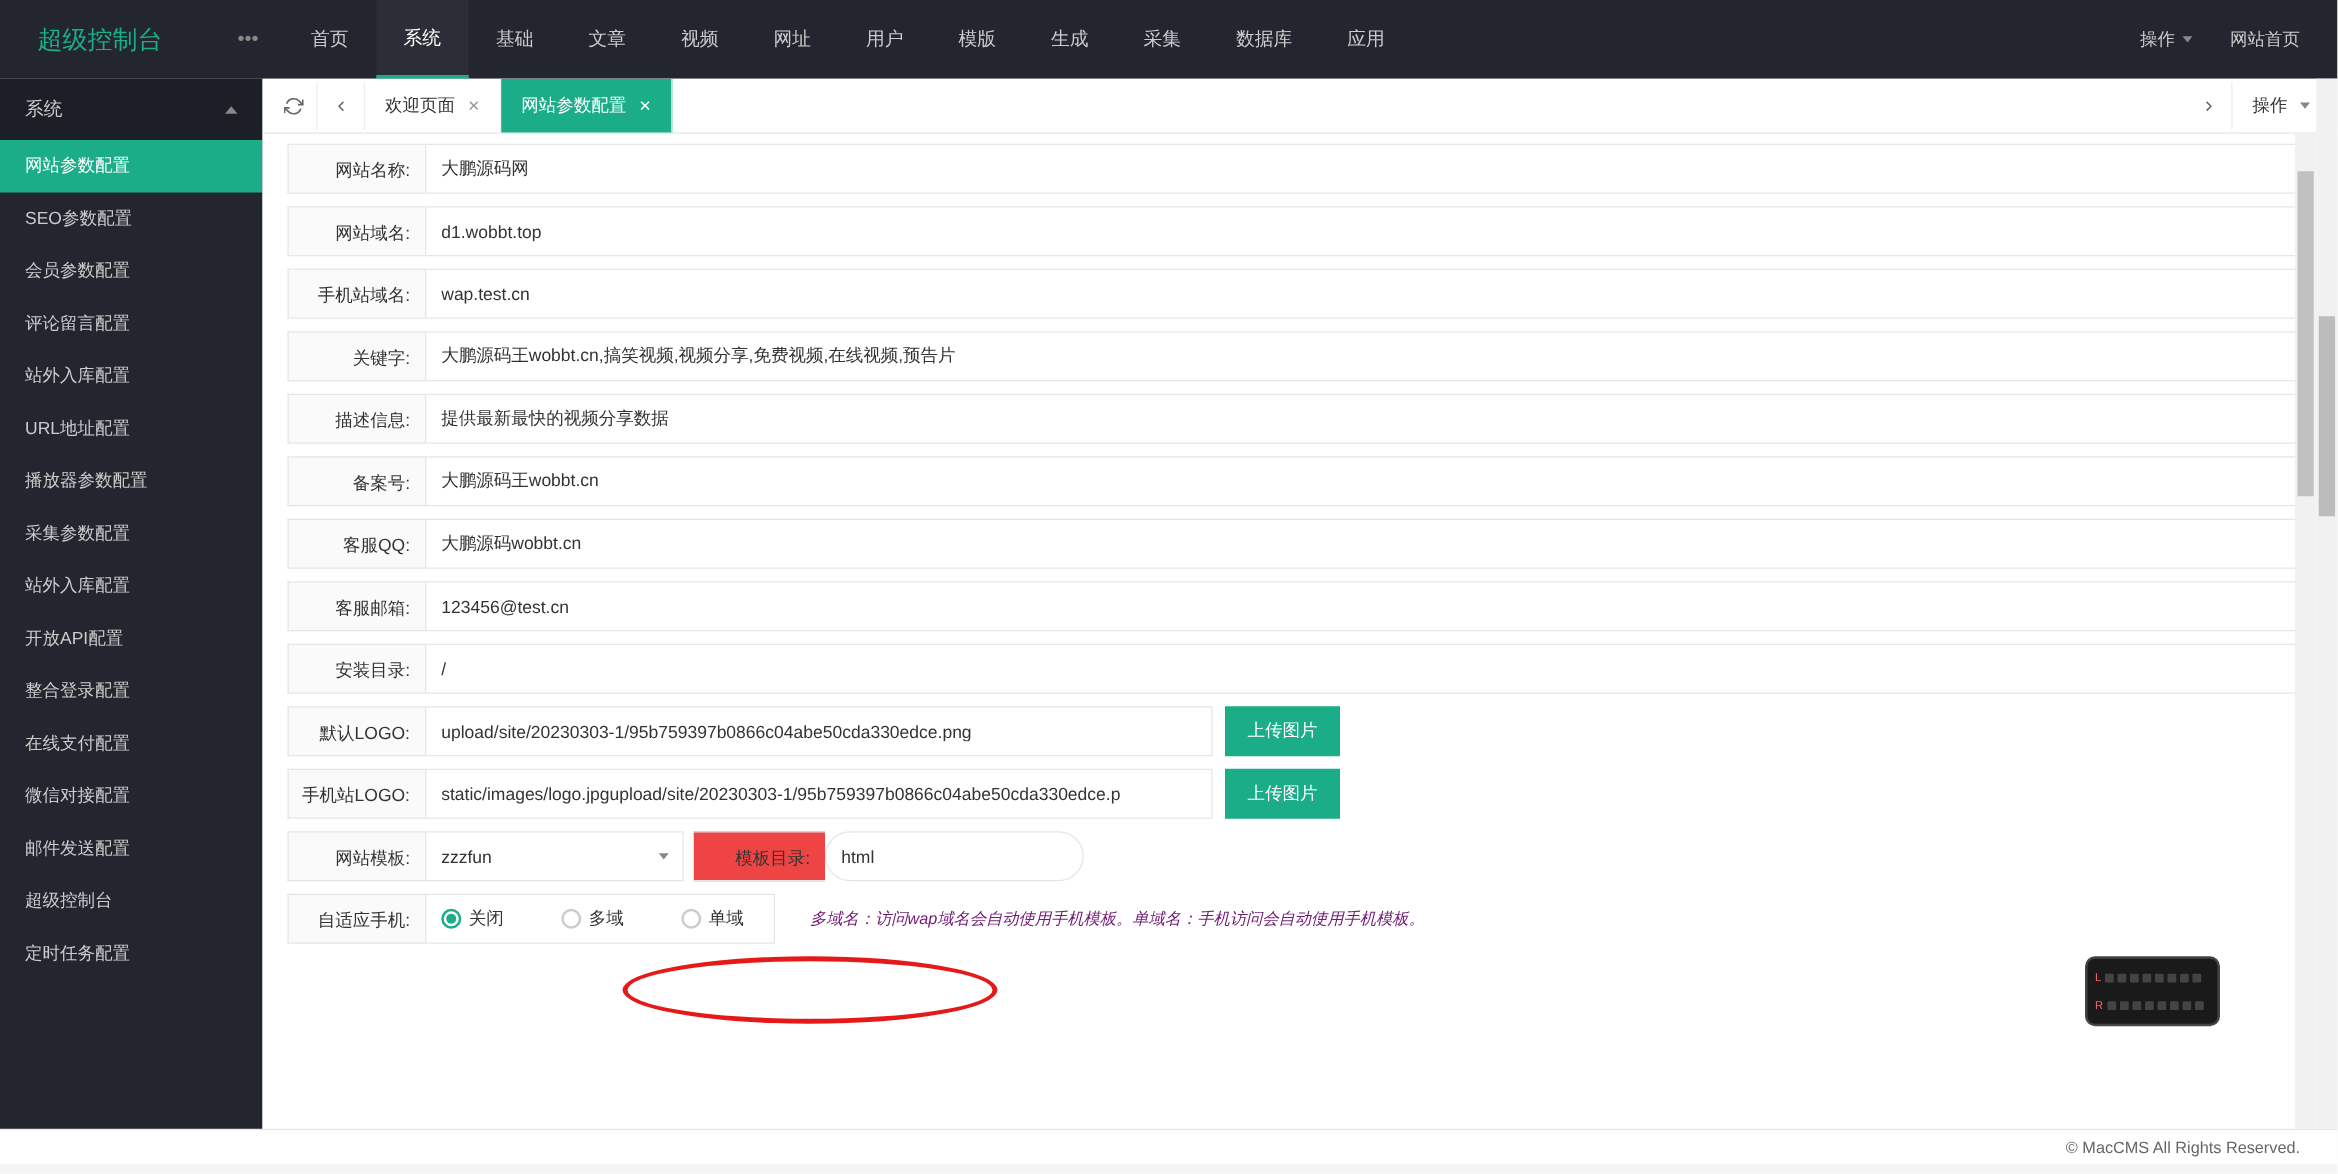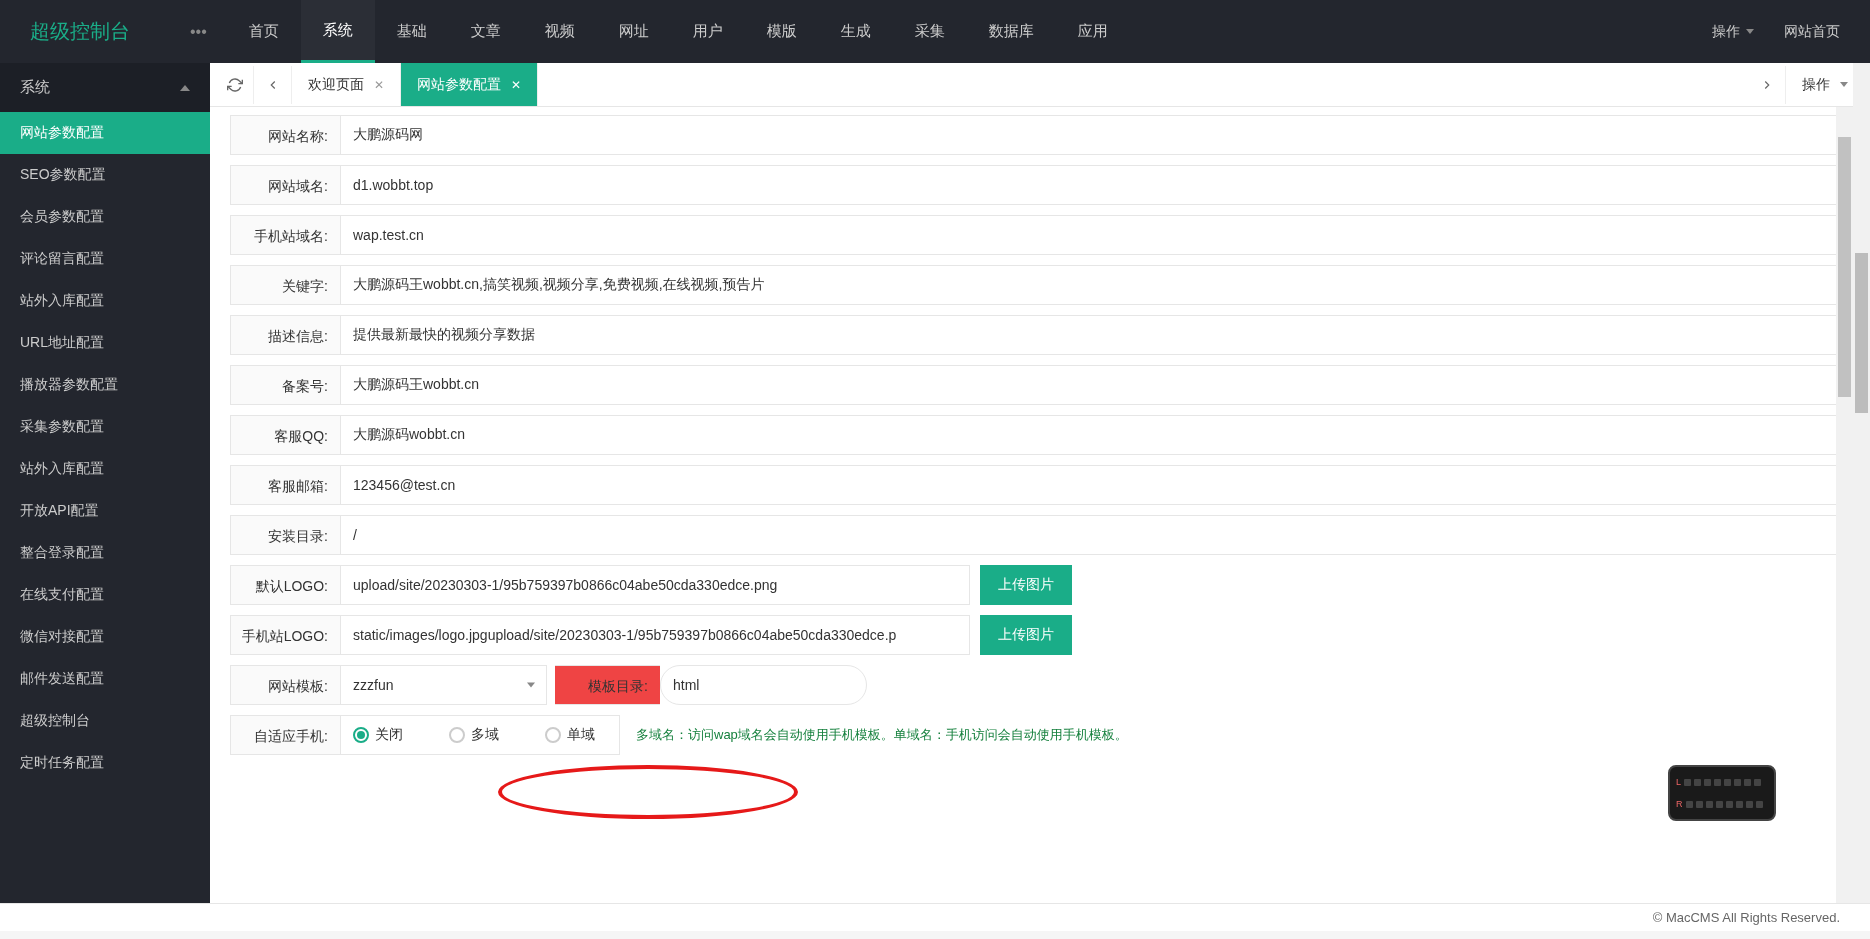--- a/index.html
+++ b/index.html
@@ -33,21 +33,21 @@
 .form-input.short{flex:0 0 630px;}
 .form-input.select{flex:0 0 200px;appearance:none;background:#fff;}
 .upload-btn{margin-left:10px;height:40px;padding:0 18px;background:#1AAD88;color:#fff;border:none;font-size:14px;cursor:pointer;}
 .select-wrap{position:relative;display:inline-block;}
 .select-caret{position:absolute;right:12px;top:50%;transform:translateY(-50%);pointer-events:none;}
 .radio-group{flex:1;display:flex;align-items:center;height:40px;border:1px solid #e6e6e6;padding:0 12px;gap:46px;font-size:14px;color:#333;}
 .radio-opt{display:flex;align-items:center;gap:6px;}
 .radio-circ{width:16px;height:16px;border:2px solid #ccc;border-radius:50%;display:inline-flex;align-items:center;justify-content:center;}
 .radio-circ.checked{border-color:#1AAD88;}
 .radio-circ.checked::after{content:"";width:8px;height:8px;background:#1AAD88;border-radius:50%;}
-.hint{color:#15803d;font-size:13px;margin-left:16px;}
+.hint{color:#701a75;font-size:13px;margin-left:28px;font-style:italic;}
 .highlight{position:absolute;border:4px solid #e61919;border-radius:50%/50%;width:300px;height:54px;left:288px;top:658px;pointer-events:none;}
 .arrow-up{width:0;height:0;border-left:5px solid transparent;border-right:5px solid transparent;border-bottom:6px solid #888;}
 .footer{height:28px;background:#fff;border-top:1px solid #e6e6e6;display:flex;align-items:center;justify-content:flex-end;padding-right:30px;color:#666;font-size:13px;}
 .scrollbar-outer{position:absolute;right:0;top:63px;bottom:36px;width:17px;background:#f1f1f1;}
 .scrollbar-thumb-outer{position:absolute;right:2px;width:13px;background:#bcbcbc;border-radius:0;}
 .scrollbar-inner{position:absolute;right:17px;top:107px;bottom:36px;width:17px;background:#f1f1f1;}
 .scrollbar-thumb-inner{position:absolute;right:2px;width:13px;background:#c1c1c1;}
 .keyboard-widget{position:absolute;right:94px;bottom:118px;width:108px;height:56px;background:#1a1a1a;border:2px solid #444;border-radius:8px;padding:4px 6px;color:#eee;font-size:10px;display:flex;flex-direction:column;justify-content:space-around;}
 .kb-row{display:flex;gap:3px;align-items:center;}
 .kb-key{width:7px;height:7px;background:#444;border-radius:1px;}

